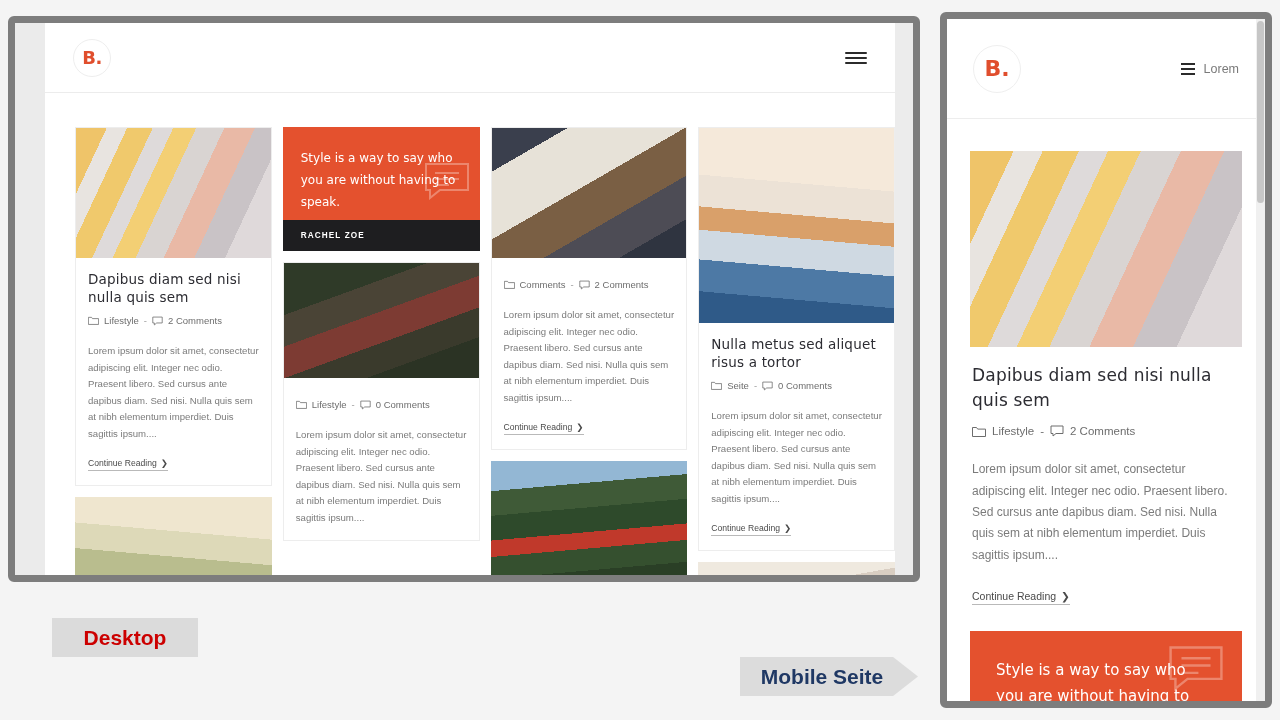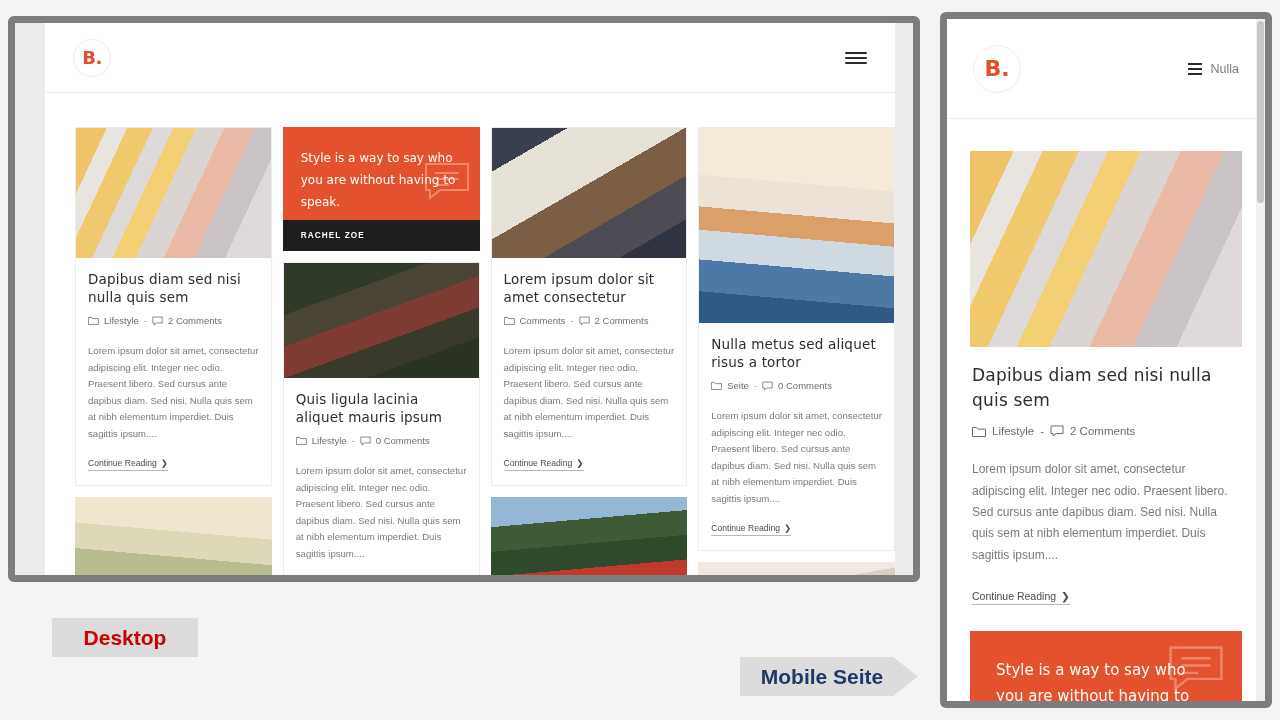--- a/index.html
+++ b/index.html
@@ -230,21 +230,20 @@
                   <path d="M2 2h42v26H16L6 36v-8H2z" fill="none" stroke="#fff" stroke-width="2"></path>
                   <path d="M11 11h24M11 17h24M11 23h14" stroke="#fff" stroke-width="2"></path>
                 </svg>
               </span>
             </div>
             <div class="quote-author">RACHEL ZOE</div>
           </div>
           <div class="card">
             <span class="thumb ph-forest" style="height:115px; display:block"></span>
             <div class="card-body">
-              <div class="card-title">Quis ligula lacinia aliquet mauris ipsum</div>
               <div class="meta">
                 <svg width="11" height="9" viewBox="0 0 14 11">
                   <path d="M0.5 10.5V1.5h4l1.2 1.6h7.8v7.4z" fill="none" stroke="#6d6d6d" stroke-width="1"></path>
                 </svg>
                 <span>Lifestyle</span>
                 <span class="sep">-</span>
                 <svg width="11" height="10" viewBox="0 0 14 12">
                   <path d="M1 1h12v7.5H6L3 11V8.5H1z" fill="none" stroke="#6d6d6d" stroke-width="1"></path>
                 </svg>
                 <span>0 Comments</span>
@@ -253,21 +252,20 @@
 
             </div>
           </div>
 
         </div>
 
         <div class="col" style="width:197px">
           <div class="card">
             <span class="thumb ph-airport" style="height:130px; display:block"></span>
             <div class="card-body">
-              <div class="card-title">Lorem ipsum dolor sit amet consectetur</div>
               <div class="meta">
                 <svg width="11" height="9" viewBox="0 0 14 11">
                   <path d="M0.5 10.5V1.5h4l1.2 1.6h7.8v7.4z" fill="none" stroke="#6d6d6d" stroke-width="1"></path>
                 </svg>
                 <span>Comments</span>
                 <span class="sep">-</span>
                 <svg width="11" height="10" viewBox="0 0 14 12">
                   <path d="M1 1h12v7.5H6L3 11V8.5H1z" fill="none" stroke="#6d6d6d" stroke-width="1"></path>
                 </svg>
                 <span>2 Comments</span>
@@ -324,21 +322,21 @@
       <div class="m-header">
         <div class="m-logo">
           <span>B.</span>
         </div>
         <div class="m-menu">
           <span class="m-burger">
             <i></i>
             <i></i>
             <i></i>
           </span>
-          <span>Nulla</span>
+          <span>Lorem</span>
         </div>
       </div>
 
       <div style="padding:32px 23px 0 23px;">
         <div class="card noborder">
           <span class="thumb ph-run" style="height:196px; display:block"></span>
           <div style="padding:16px 2px 0 2px;">
             <div class="m-title">Dapibus diam sed nisi nulla quis sem</div>
             <div class="m-meta">
               <svg width="14" height="11" viewBox="0 0 14 11">

